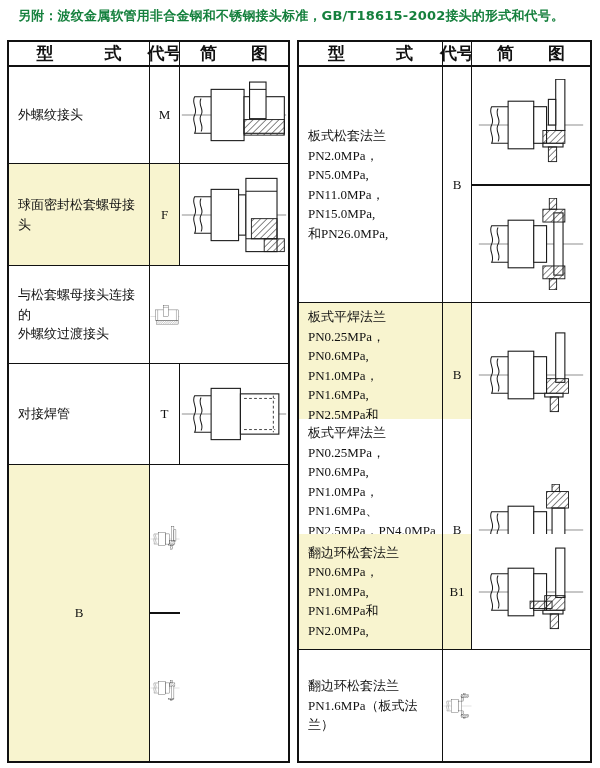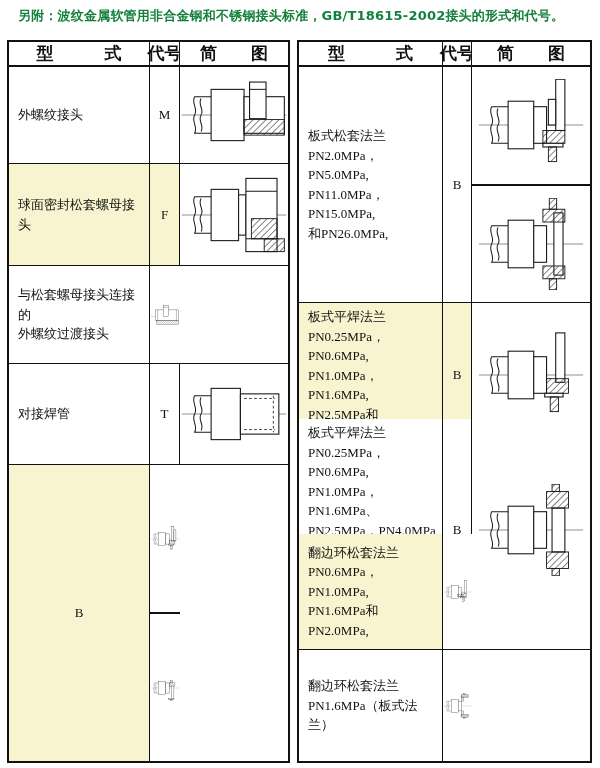--- a/index.html
+++ b/index.html
@@ -313,20 +313,21 @@
             <rect x="82" y="0" width="8" height="8" fill="url(#hp)" stroke="#1a1a1a" stroke-width="1"></rect>
             <rect x="82" y="92" width="8" height="8" fill="url(#hp)" stroke="#1a1a1a" stroke-width="1"></rect>
           </svg>
         </div>
     </div>
 
     <div class="row" style="height:116px">
       <div class="c type hl">翻边环松套法兰
 PN0.6MPa，PN1.0MPa,
 PN1.6MPa和PN2.0MPa,</div>
+      <div class="c code hl">B1</div>
       <div class="c diag">
           <svg width="108" height="92" viewBox="0 0 118 100" role="img">
             <defs>
               <pattern id="hp" patternUnits="userSpaceOnUse" width="5" height="5" patternTransform="rotate(45)">
                 <line x1="0" y1="0" x2="0" y2="5" stroke="#333" stroke-width="1.3"></line>
               </pattern>
             </defs>
             <line x1="2" y1="50" x2="116" y2="50" stroke="#666" stroke-width="0.8"></line>
             <path d="M34 30 H16 c-4 7 4 13 0 20 c-4 7 4 13 0 20 H34" fill="none" stroke="#1a1a1a" stroke-width="1.1"></path>
             <path d="M23 32 c-4 7 4 12 0 18 c-4 6 4 12 0 18" fill="none" stroke="#1a1a1a" stroke-width="1.1"></path>

